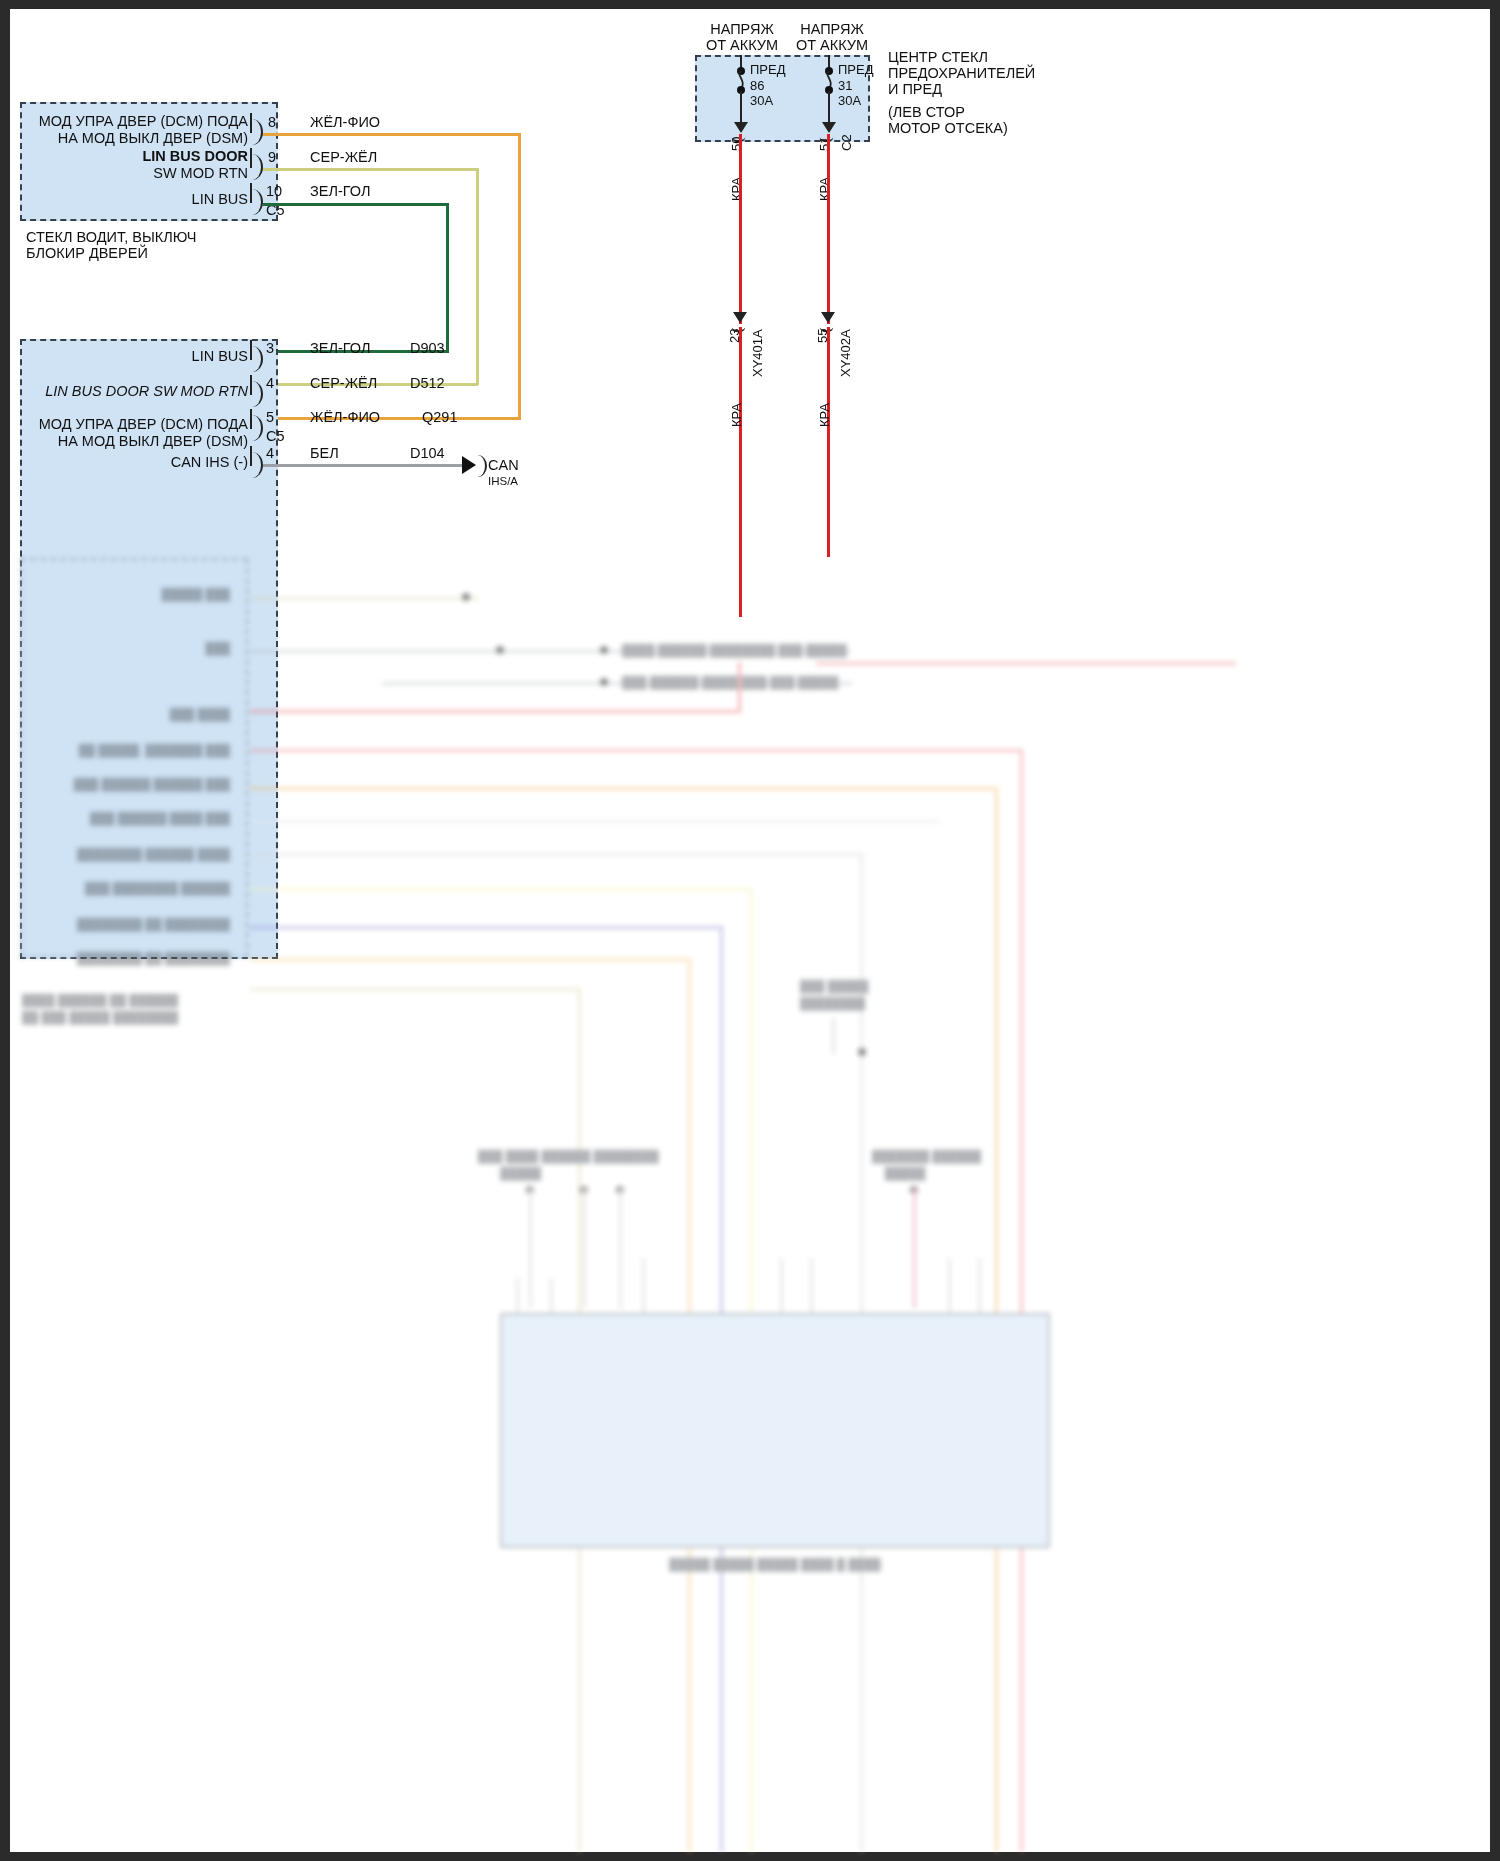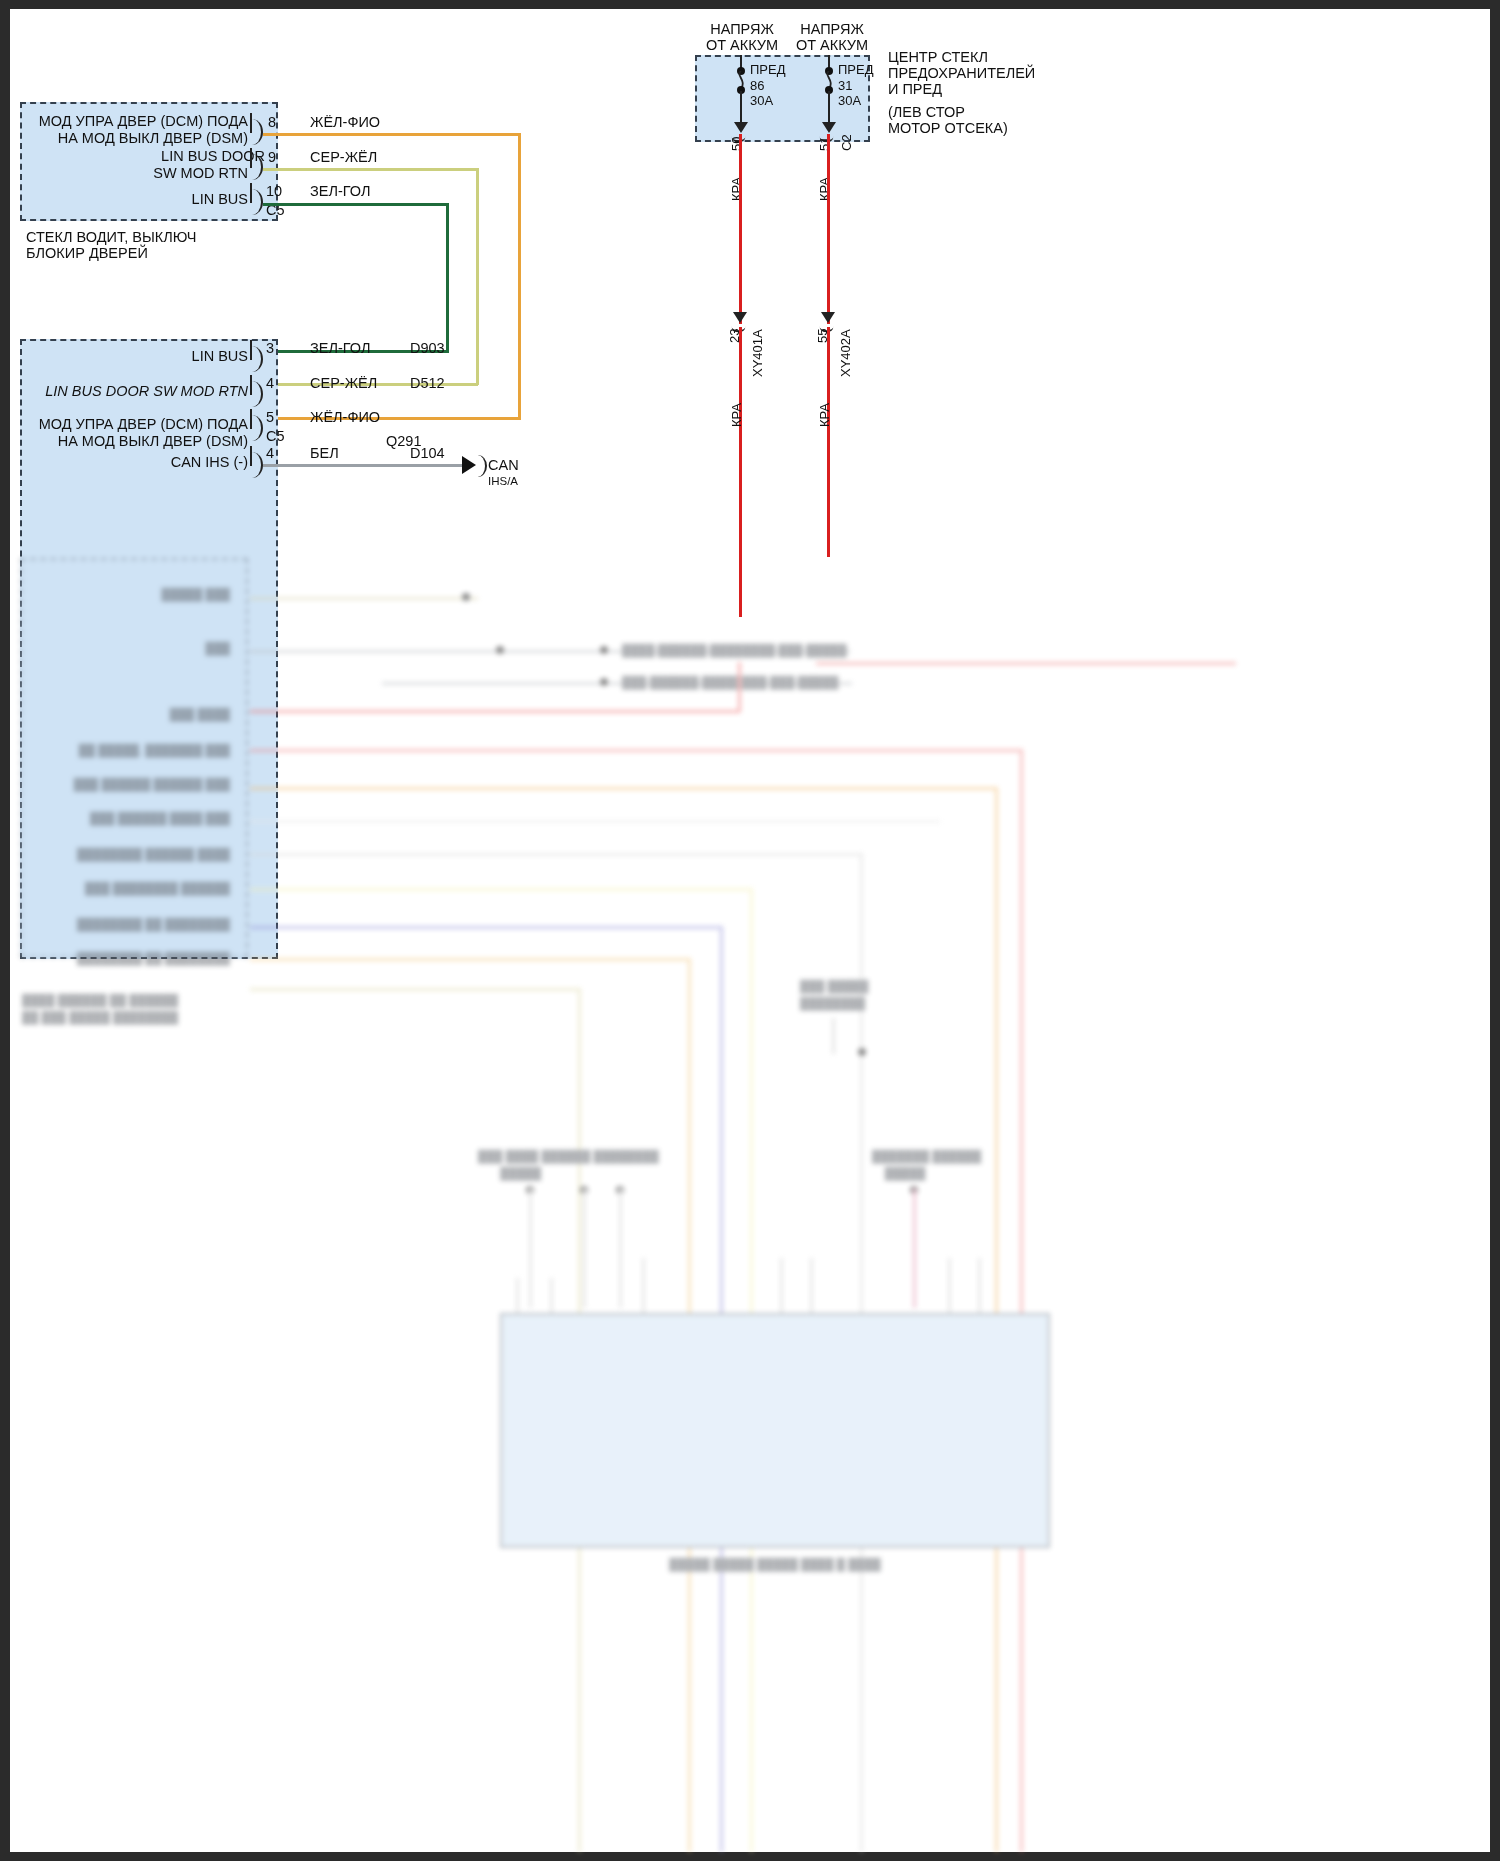--- a/index.html
+++ b/index.html
@@ -119,21 +119,21 @@
 
     <div class="mod-box" style="left:10px; top:93px; width:258px; height:119px;"></div>
 
     <div class="txt r" style="left:20px; top:104px; width:218px;">МОД УПРА ДВЕР (DCM) ПОДА</div>
     <div class="txt r" style="left:20px; top:121px; width:218px;">НА МОД ВЫКЛ ДВЕР (DSM)</div>
     <div class="pinbar" style="left:240px; top:104px;"></div>
     <div class="pin" style="left:242px; top:110px;"></div>
     <div class="txt" style="left:258px; top:105px;">8</div>
     <div class="txt" style="left:300px; top:105px;">ЖЁЛ-ФИО</div>
 
-    <div class="txt r" style="left:37px; top:139px; width:218px;">LIN BUS DOOR</div>
+    <div class="txt r" style="left:20px; top:139px; width:218px;font-weight:bold;">LIN BUS DOOR</div>
     <div class="txt r" style="left:20px; top:156px; width:218px;">SW MOD RTN</div>
     <div class="pinbar" style="left:240px; top:139px;"></div>
     <div class="pin" style="left:242px; top:145px;"></div>
     <div class="txt" style="left:258px; top:140px;">9</div>
     <div class="txt" style="left:300px; top:140px;">СЕР-ЖЁЛ</div>
 
     <div class="txt r" style="left:20px; top:182px; width:218px;">LIN BUS</div>
     <div class="pinbar" style="left:240px; top:174px;"></div>
     <div class="pin" style="left:242px; top:180px;"></div>
     <div class="txt" style="left:256px; top:174px;">10</div>
@@ -170,21 +170,21 @@
     <div class="txt" style="left:256px; top:366px;">4</div>
     <div class="txt" style="left:300px; top:366px;">СЕР-ЖЁЛ</div>
     <div class="txt" style="left:400px; top:366px;">D512</div>
 
     <div class="txt r" style="left:20px; top:407px; width:218px;">МОД УПРА ДВЕР (DCM) ПОДА</div>
     <div class="txt r" style="left:20px; top:424px; width:218px;">НА МОД ВЫКЛ ДВЕР (DSM)</div>
     <div class="pinbar" style="left:240px; top:400px;"></div>
     <div class="pin" style="left:242px; top:406px;"></div>
     <div class="txt" style="left:256px; top:400px;">5</div>
     <div class="txt" style="left:300px; top:400px;">ЖЁЛ-ФИО</div>
-    <div class="txt" style="left:376px; top:400px;margin-top:24px;">Q291</div>
+    <div class="txt" style="left:412px; top:400px;">Q291</div>
     <div class="txt" style="left:256px; top:419px;">C5</div>
 
     <div class="txt r" style="left:20px; top:445px; width:218px;">CAN IHS (-)</div>
     <div class="pinbar" style="left:240px; top:437px;"></div>
     <div class="pin" style="left:242px; top:443px;"></div>
     <div class="txt" style="left:256px; top:436px;">4</div>
     <div class="txt" style="left:300px; top:436px;">БЕЛ</div>
     <div class="txt" style="left:400px; top:436px;">D104</div>
 
     <div class="wire h" style="left:253px; top:455px; width:203px; background:#9aa0a6;"></div>

